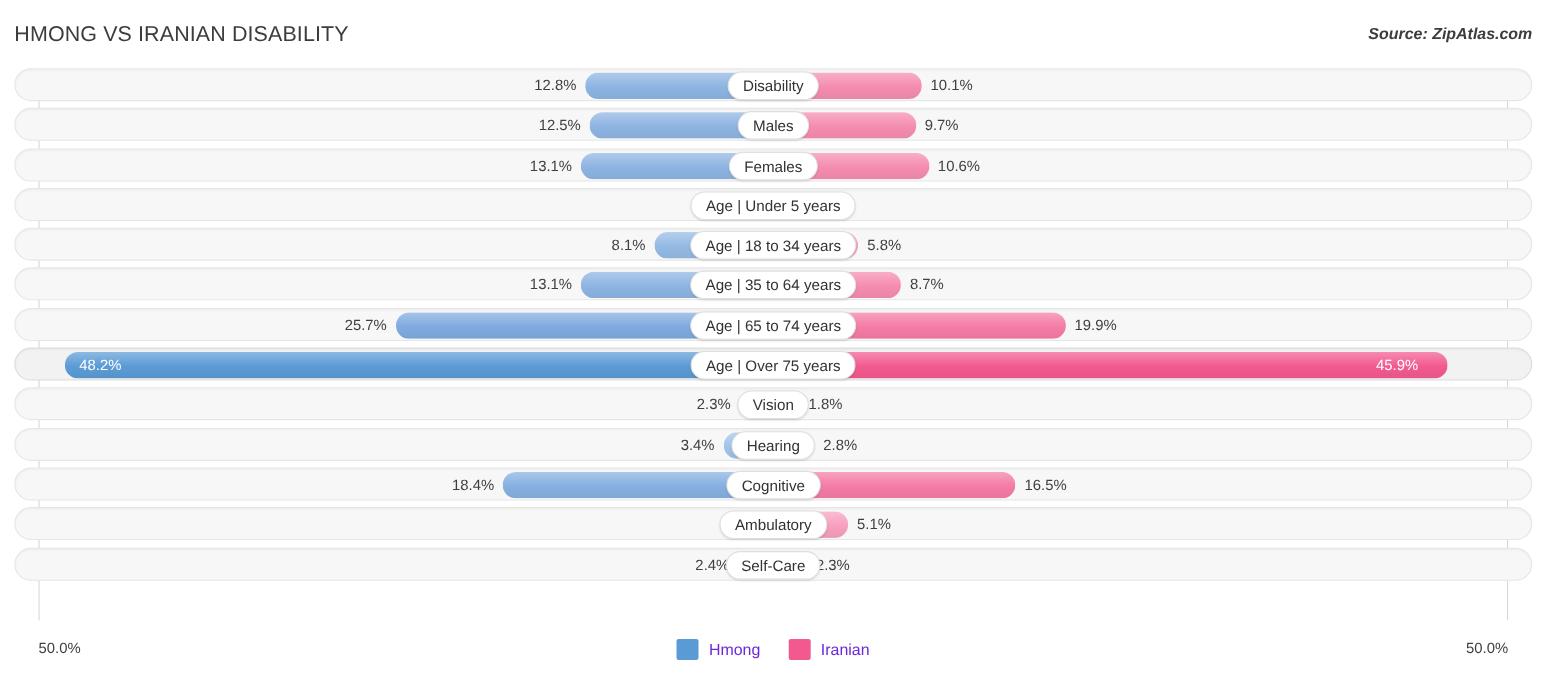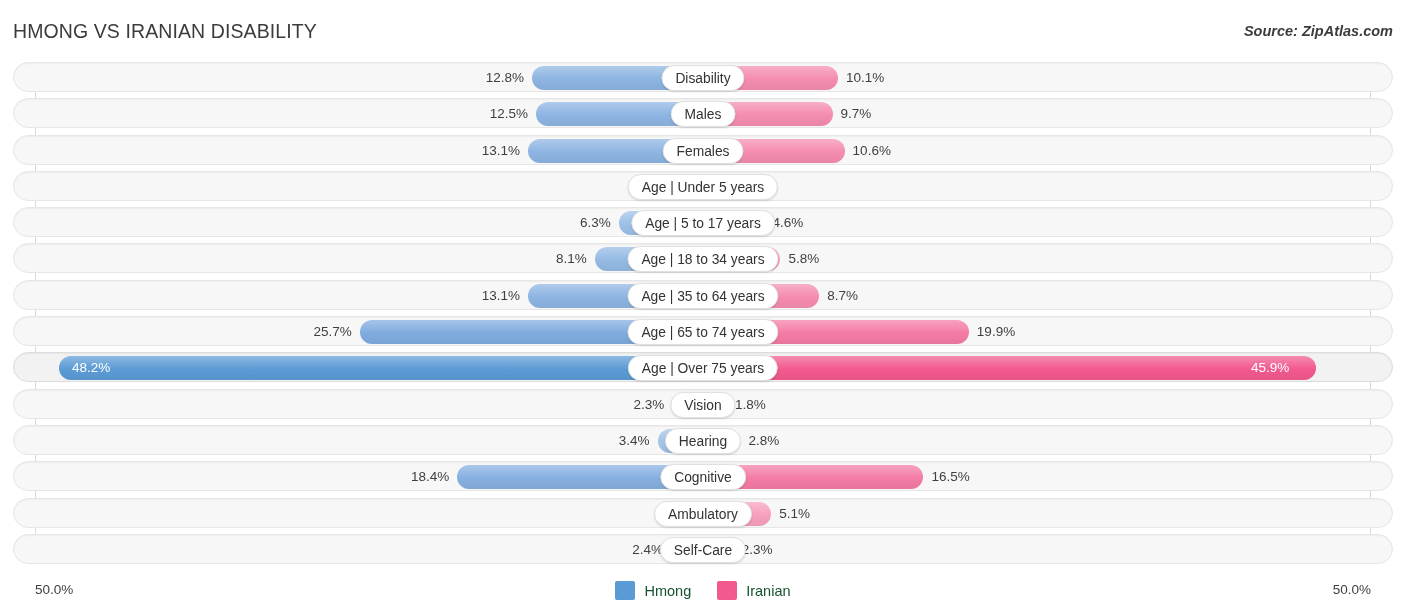--- a/index.html
+++ b/index.html
@@ -160,21 +160,21 @@
     display: flex;
     align-items: center;
     gap: 9px;
   }
   .legend-swatch {
     width: 20px; height: 19px;
     border-radius: 2px;
   }
   .legend-label {
     font-size: 14.5px;
-    color: #14532d;
+    color: #6d28d9;
   }
 </style>
 </head>
 <body>
 
 <div id="page">
 
   <div id="header">
     <div id="chart-title">HMONG VS IRANIAN DISABILITY</div>
     <div id="source-label">Source: ZipAtlas.com</div>
@@ -235,35 +235,20 @@
               <div class="bar left" style="width: 2.2%; background-color: rgb(168, 200, 234);">
                 <div class="val outside-left" style="right: 100%; left: auto;">1.1%</div>
               </div>
             </div>
             <div class="half right">
               <div class="bar right" style="width: 2%; background-color: rgb(247, 168, 196);">
                 <div class="val outside-right" style="left: 100%; right: auto;">1.0%</div>
               </div>
             </div>
             <div class="pill">Age | Under 5 years</div>
-          </div>
-        </div>
-        <div class="row">
-          <div class="track">
-            <div class="half left">
-              <div class="bar left" style="width: 12.6%; background-color: rgb(156, 192, 231);">
-                <div class="val outside-left" style="right: 100%; left: auto;">6.3%</div>
-              </div>
-            </div>
-            <div class="half right">
-              <div class="bar right" style="width: 9.2%; background-color: rgb(247, 159, 190);">
-                <div class="val outside-right" style="left: 100%; right: auto;">4.6%</div>
-              </div>
-            </div>
-            <div class="pill">Age | 5 to 17 years</div>
           </div>
         </div>
         <div class="row">
           <div class="track">
             <div class="half left">
               <div class="bar left" style="width: 16.2%; background-color: rgb(148, 186, 228);">
                 <div class="val outside-left" style="right: 100%; left: auto;">8.1%</div>
               </div>
             </div>
             <div class="half right">

